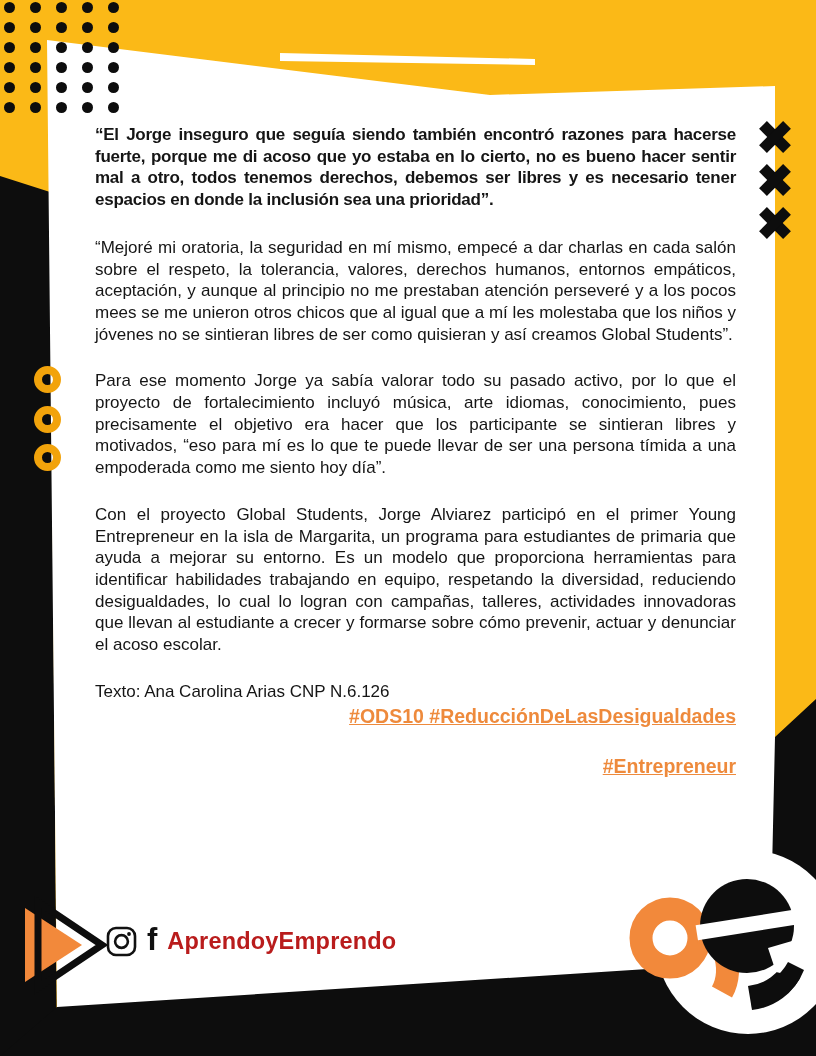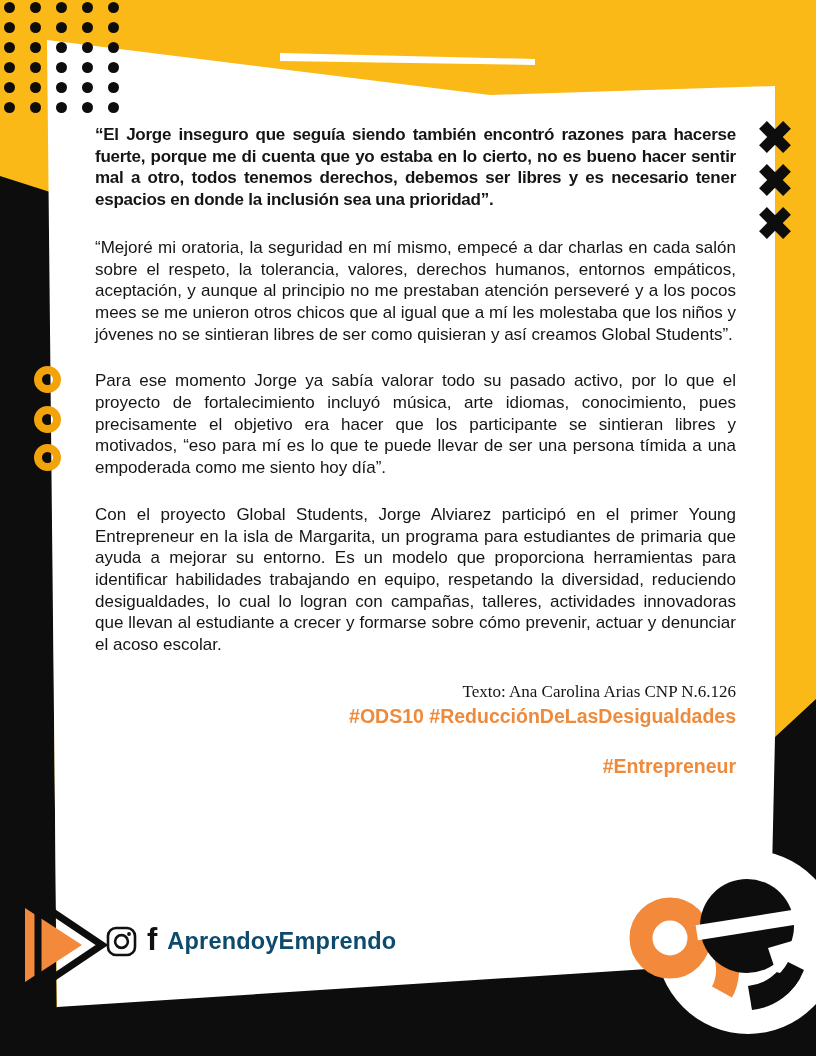--- a/index.html
+++ b/index.html
@@ -18,26 +18,26 @@
 
   .ring{position:absolute;width:27px;height:27px;border-radius:50%;border:8px solid #F2A30B;box-sizing:border-box;}
 
   .xmarks{position:absolute;left:750px;top:110px;}
   .play-group{position:absolute;left:18px;top:896px;}
 
   .text-block{position:absolute;left:95px;top:124px;width:641px;color:#151515;
     font-size:17px;line-height:21.7px;text-align:justify;}
   .text-block p{margin:0 0 25px 0;}
   .text-block p.lead{font-weight:700;letter-spacing:-0.25px;margin-bottom:26px;}
-  .credit{margin-bottom:2px !important;text-align:right;font-family:Liberation Serif, serif;}
-  .hashtags{color:#EE8A3C;font-weight:700;font-size:19.5px;line-height:25px;text-align:right;margin:0;}
+  .credit{margin-bottom:2px !important;text-align:left;}
+  .hashtags{color:#EE8A3C;font-weight:700;font-size:19.5px;line-height:25px;text-align:right;margin:0;text-decoration:underline;}
 
   .social{position:absolute;left:106px;top:926px;display:flex;align-items:center;gap:10px;}
   .social .fb{font-size:31px;font-weight:700;color:#111;line-height:30px;margin-top:-4px;}
-  .social .handle{font-size:23.5px;font-weight:700;color:#0c4a6e;letter-spacing:0.2px;}
+  .social .handle{font-size:23.5px;font-weight:700;color:#b91c1c;letter-spacing:0.2px;}
 
   .logo-letters{position:absolute;left:600px;top:860px;}
 </style>
 </head>
 <body>
 
 <div class="canvas">
 
   <div class="shape black-left"></div>
   <div class="shape sliver"></div>
@@ -98,21 +98,21 @@
       </g>
     </g>
   </svg>
 
   <svg class="play-group" width="100" height="100" viewBox="0 0 100 100">
     <polygon points="7,12 7,86 64,49" fill="#F2893B"></polygon>
     <polygon points="20,6 20,92 84,49" fill="none" stroke="#0d0d0d" stroke-width="7"></polygon>
   </svg>
 
   <div class="text-block">
-    <p class="lead">“El Jorge inseguro que seguía siendo también encontró razones para hacerse fuerte, porque me di cuenta que yo estaba en lo cierto, no es bueno hacer sentir mal a otro, todos tenemos derechos, debemos ser libres y  es necesario tener espacios en donde la inclusión sea una prioridad”.</p>
+    <p class="lead">“El Jorge inseguro que seguía siendo también encontró razones para hacerse fuerte, porque me di acoso que yo estaba en lo cierto, no es bueno hacer sentir mal a otro, todos tenemos derechos, debemos ser libres y  es necesario tener espacios en donde la inclusión sea una prioridad”.</p>
     <p>“Mejoré mi oratoria, la seguridad en mí mismo,  empecé a dar charlas en cada salón sobre el respeto, la tolerancia, valores, derechos humanos, entornos empáticos, aceptación, y aunque al  principio no me prestaban atención perseveré y a los pocos mees se me unieron otros chicos que al igual que a mí les molestaba que los niños y jóvenes no se sintieran libres de ser como quisieran y así creamos Global Students”.</p>
     <p>Para ese momento Jorge ya sabía valorar  todo su pasado activo, por lo que el proyecto de fortalecimiento incluyó música, arte idiomas, conocimiento, pues precisamente el objetivo era hacer que los participante se sintieran libres y motivados, “eso para mí es lo que te puede llevar de ser una persona tímida a una empoderada como me siento hoy día”.</p>
     <p>Con el proyecto Global Students, Jorge Alviarez participó en el primer Young Entrepreneur en la isla de Margarita, un programa para estudiantes de primaria que ayuda a mejorar su entorno. Es un modelo que proporciona herramientas para identificar habilidades trabajando en equipo, respetando la diversidad, reduciendo desigualdades, lo cual lo logran con campañas, talleres, actividades innovadoras que llevan al estudiante a crecer y formarse sobre cómo prevenir, actuar y denunciar el acoso escolar.</p>
     <p class="credit">Texto: Ana Carolina Arias CNP N.6.126</p>
     <p class="hashtags">#ODS10 #ReducciónDeLasDesigualdades</p>
     <p class="hashtags">#Entrepreneur</p>
   </div>
 
   <div class="social">
     <svg width="31" height="31" viewBox="0 0 31 31">

